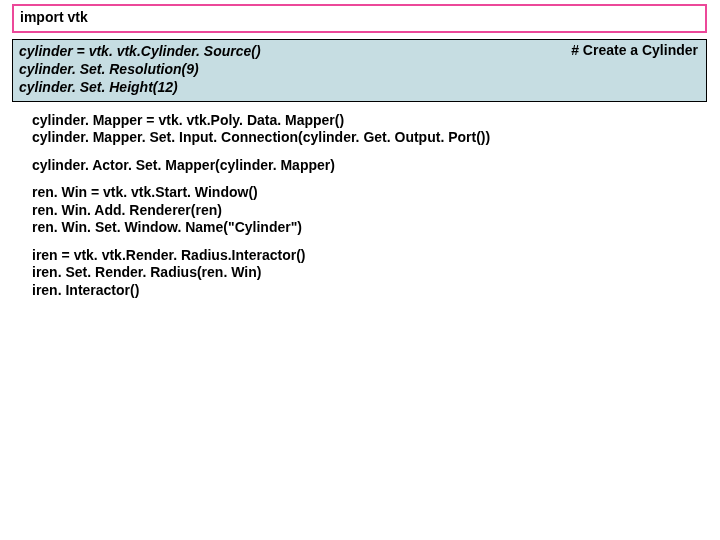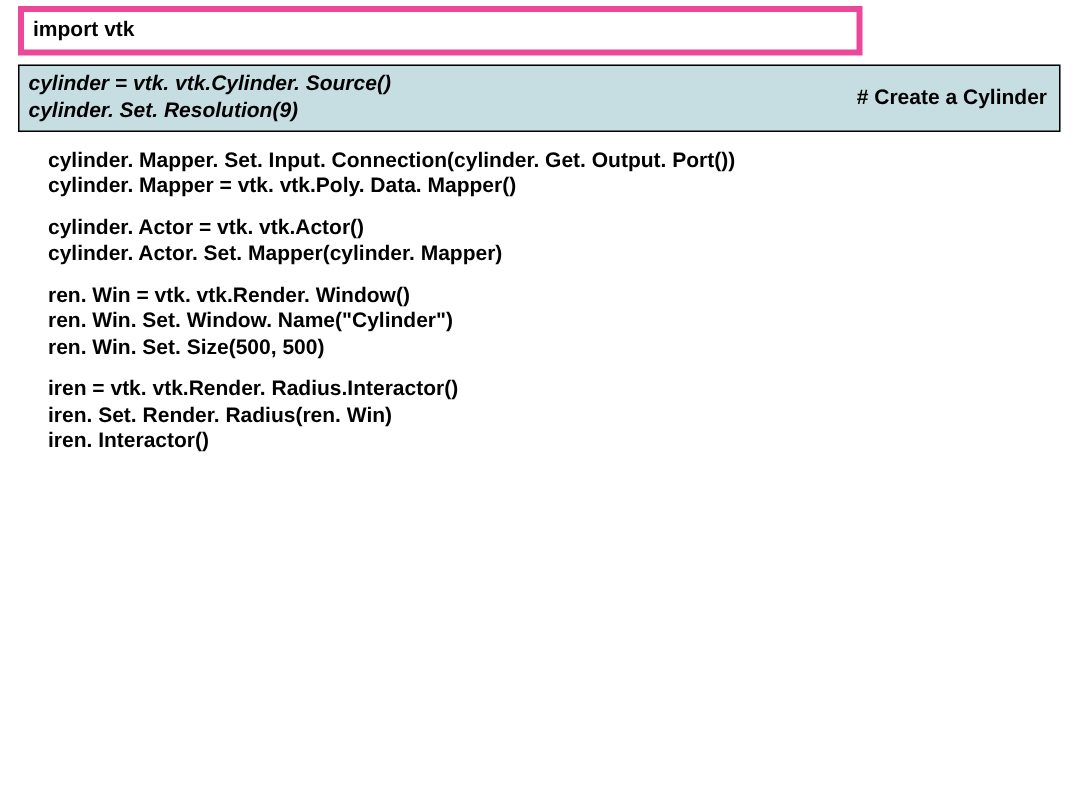--- a/index.html
+++ b/index.html
@@ -10,38 +10,38 @@
       font-family: Arial, Helvetica, sans-serif;
       font-size: 14px;
       font-weight: bold;
       color: #000;
       overflow: hidden;
     }
     .slide {
       padding: 4px 12px 10px 12px;
     }
     .import-box {
-      border: 4px solid #ec4899;
+      border: 2px solid #ec4899;
       padding: 3px 6px 6px 6px;
       margin-bottom: 6px;
-      width: 563px;
+      width: 695px;
       background: #fff;
     }
     .cylinder-box {
       border: 1px solid #000;
       background: #C6DDE2;
       padding: 3px 6px 4px 6px;
       margin-bottom: 8px;
       width: 695px;
       position: relative;
     }
     .comment {
       position: absolute;
       right: 8px;
-      top: 12px;
+      top: 2px;
       font-weight: bold;
     }
     .code-block {
       padding: 2px 20px 2px 20px;
       margin-bottom: 6px;
       line-height: 1.25;
     }
     .line { white-space: pre; }
     .cylinder-lines { line-height: 1.28; font-style: italic; }
   </style>
@@ -52,38 +52,38 @@
 
   <div class="import-box">
     <div class="line">import vtk</div>
   </div>
 
   <div class="cylinder-box">
     <div class="comment"># Create a Cylinder</div>
     <div class="cylinder-lines">
       <div class="line">cylinder = vtk. vtk.Cylinder. Source()</div>
       <div class="line">cylinder. Set. Resolution(9)</div>
+      <div class="line">cylinder. Set. Height(12)</div>
     </div>
   </div>
 
   <div class="code-block">
+    <div class="line">cylinder. Mapper = vtk. vtk.Poly. Data. Mapper()</div>
     <div class="line">cylinder. Mapper. Set. Input. Connection(cylinder. Get. Output. Port())</div>
-    <div class="line">cylinder. Mapper = vtk. vtk.Poly. Data. Mapper()</div>
   </div>
 
   <div class="code-block">
-    <div class="line">cylinder. Actor = vtk. vtk.Actor()</div>
     <div class="line">cylinder. Actor. Set. Mapper(cylinder. Mapper)</div>
   </div>
 
 
   <div class="code-block">
-    <div class="line">ren. Win = vtk. vtk.Render. Window()</div>
+    <div class="line">ren. Win = vtk. vtk.Start. Window()</div>
+    <div class="line">ren. Win. Add. Renderer(ren)</div>
     <div class="line">ren. Win. Set. Window. Name("Cylinder")</div>
-    <div class="line">ren. Win. Set. Size(500, 500)</div>
   </div>
 
   <div class="code-block">
     <div class="line">iren = vtk. vtk.Render. Radius.Interactor()</div>
     <div class="line">iren. Set. Render. Radius(ren. Win)</div>
     <div class="line">iren. Interactor()</div>
   </div>
 
 </div>
 

